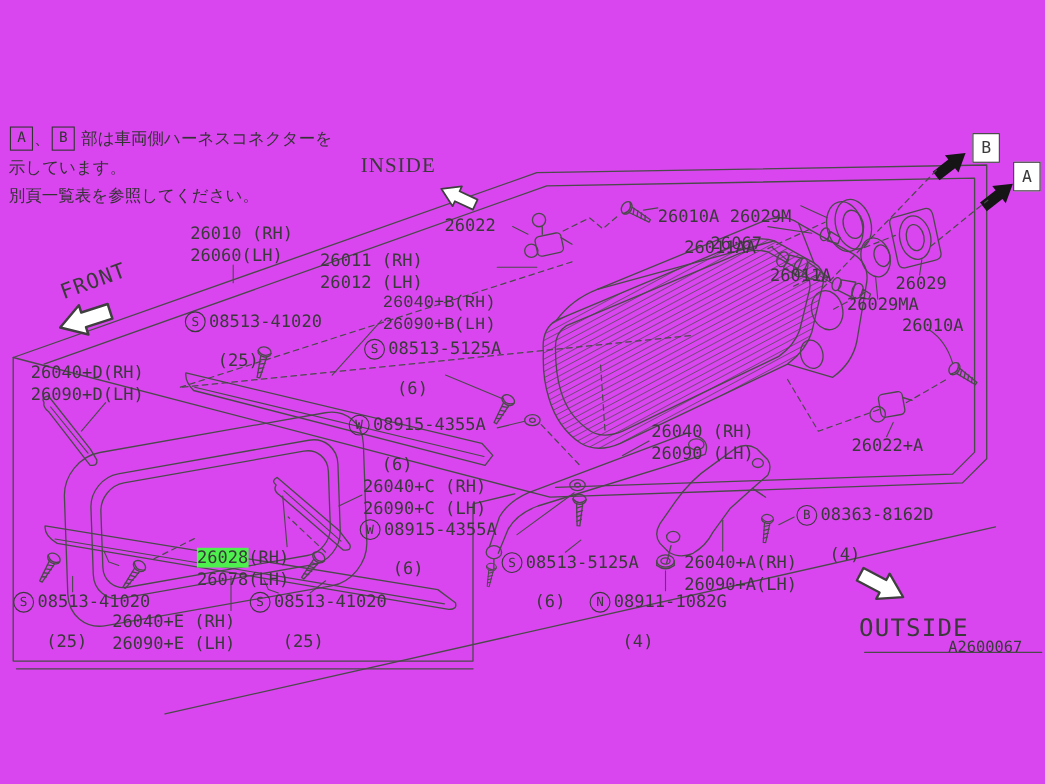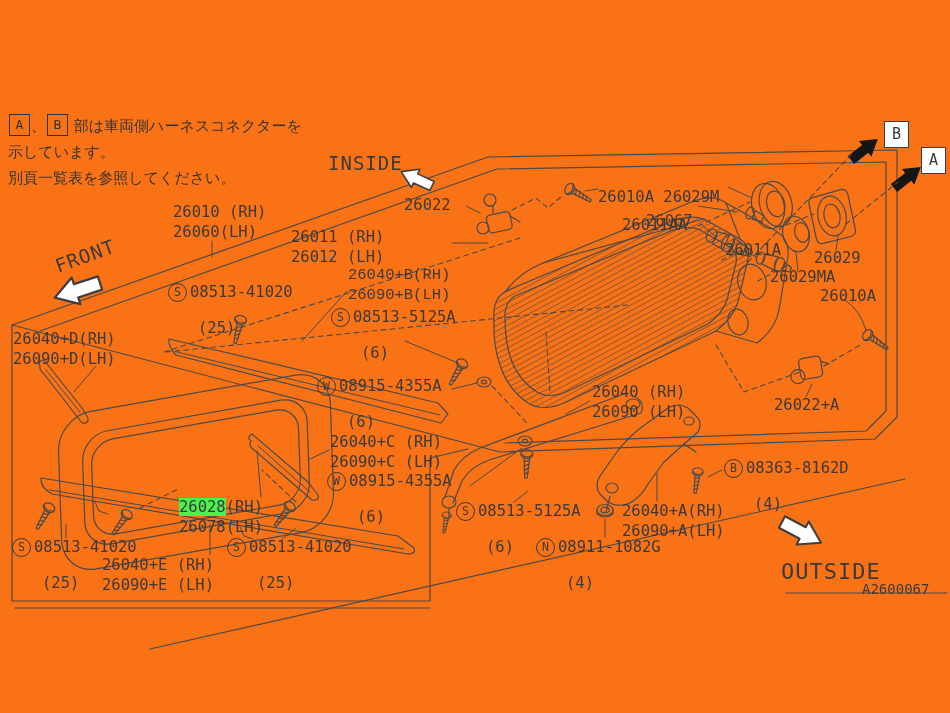--- a/index.html
+++ b/index.html
@@ -1,16 +1,16 @@
 <!DOCTYPE html>
 <html><head>
 <meta charset="utf-8">
 <style>
   html,body{margin:0;padding:0;background:#fff;}
-  #stage{position:relative;width:950px;height:713px;background:#f97316;overflow:hidden;
+  #stage{position:relative;width:950px;height:713px;background:#d946ef;overflow:hidden;
          font-family:"DejaVu Sans Mono",monospace;color:#3a3a3a;}
   svg{position:absolute;left:0;top:0;}
   svg path,svg ellipse,svg circle,svg rect,svg line{fill:none;stroke:#4a4a4a;stroke-width:1.2;stroke-linecap:round;stroke-linejoin:round;}
   .dash{stroke-dasharray:5 4;stroke-width:1.1;}
   .thin{stroke-width:1;}
   .solidarrow{fill:#151515;stroke:none;}
   .hollowarrow{fill:#fff;stroke:#3f3f3f;stroke-width:1.6;}
   .lbl{position:absolute;font-size:15.5px;line-height:1.27;white-space:pre;}
   .lbl .ind{padding-left:30px;margin-top:16px;}
   .circ{display:inline-block;width:17px;height:17px;border:1.3px solid #3a3a3a;border-radius:50%;
@@ -238,44 +238,44 @@
       <path class="thin" d="M210 524 L210 555"></path>
     </g>
   </svg>
 
   <div class="note">
     <div><span class="nbox">A</span><span>、</span><span class="nbox">B</span><span> 部は車両側ハーネスコネクターを</span></div>
     <div>示しています。</div>
     <div>別頁一覧表を参照してください。</div>
   </div>
 
-  <div class="dir" style="left:328px;top:152px;">INSIDE</div>
+  <div class="dir" style="left:328px;top:140px;font-family:Liberation Serif, serif;">INSIDE</div>
   <div class="dir dir-front" style="left:52px;top:256px;">FRONT</div>
   <div class="dir" style="left:781px;top:559px;font-size:22px;">OUTSIDE</div>
 
   <div class="connbox" style="left:884px;top:121px;">B</div>
   <div class="connbox" style="left:921px;top:147px;">A</div>
 
   <div class="dwgnum" style="left:862px;top:581px;">A2600067</div>
 
   <div id="labels-layer">
       <div class="lbl" style="left: 173px; top: 203px;"><div><span>26010 (RH)</span></div><div><span>26060(LH)</span></div></div>
       <div class="lbl" style="left: 291px; top: 228px;"><div><span>26011 (RH)</span></div><div><span>26012 (LH)</span></div></div>
       <div class="lbl" style="left: 404px; top: 196px;"><div><span>26022</span></div></div>
       <div class="lbl" style="left: 598px; top: 188px;"><div><span>26010A 26029M</span></div></div>
       <div class="lbl" style="left: 646px; top: 212px;"><div><span>26067</span></div></div>
       <div class="lbl" style="left: 622px; top: 216px;"><div><span>26011AA</span></div></div>
-      <div class="lbl" style="left: 725px; top: 241px;"><div><span>26011A</span></div></div>
+      <div class="lbl" style="left: 700px; top: 241px;"><div><span>26011A</span></div></div>
       <div class="lbl" style="left: 814px; top: 249px;"><div><span>26029</span></div></div>
       <div class="lbl" style="left: 770px; top: 268px;"><div><span>26029MA</span></div></div>
       <div class="lbl" style="left: 820px; top: 287px;"><div><span>26010A</span></div></div>
       <div class="lbl" style="left: 348px; top: 266px; font-family: Liberation Mono, monospace;"><div><span>26040+B(RH)</span></div><div><span>26090+B(LH)</span></div></div>
       <div class="lbl" style="left: 168px; top: 283px;"><div><span class="circ">S</span><span>08513-41020</span></div><div class="ind"><span>(25)</span></div></div>
       <div class="lbl" style="left: 331px; top: 308px;"><div><span class="circ">S</span><span>08513-5125A</span></div><div class="ind"><span>(6)</span></div></div>
-      <div class="lbl" style="left: 13px; top: 330px;"><div><span>26040+D(RH)</span></div><div><span>26090+D(LH)</span></div></div>
+      <div class="lbl" style="left: 28px; top: 330px;"><div><span>26040+D(RH)</span></div><div><span>26090+D(LH)</span></div></div>
       <div class="lbl" style="left: 317px; top: 377px;"><div><span class="circ">W</span><span>08915-4355A</span></div><div class="ind"><span>(6)</span></div></div>
       <div class="lbl" style="left: 592px; top: 383px;"><div><span>26040 (RH)</span></div><div><span>26090 (LH)</span></div></div>
       <div class="lbl" style="left: 774px; top: 396px;"><div><span>26022+A</span></div></div>
       <div class="lbl" style="left: 330px; top: 433px;"><div><span>26040+C (RH)</span></div><div><span>26090+C (LH)</span></div></div>
       <div class="lbl" style="left: 327px; top: 472px;"><div><span class="circ">W</span><span>08915-4355A</span></div><div class="ind"><span>(6)</span></div></div>
       <div class="lbl" style="left: 724px; top: 459px;"><div><span class="circ">B</span><span>08363-8162D</span></div><div class="ind"><span>(4)</span></div></div>
       <div class="lbl" style="left: 179px; top: 498px; text-align: right;"><div><span class="hl" style="background: rgb(78, 240, 78);">26028</span><span>(RH)</span></div><div><span>26078(LH)</span></div></div>
       <div class="lbl" style="left: 456px; top: 502px;"><div><span class="circ">S</span><span>08513-5125A</span></div><div class="ind"><span>(6)</span></div></div>
       <div class="lbl" style="left: 622px; top: 502px; text-align: right;"><div><span>26040+A(RH)</span></div><div><span>26090+A(LH)</span></div></div>
       <div class="lbl" style="left: 12px; top: 538px;"><div><span class="circ">S</span><span>08513-41020</span></div><div class="ind"><span>(25)</span></div></div>

